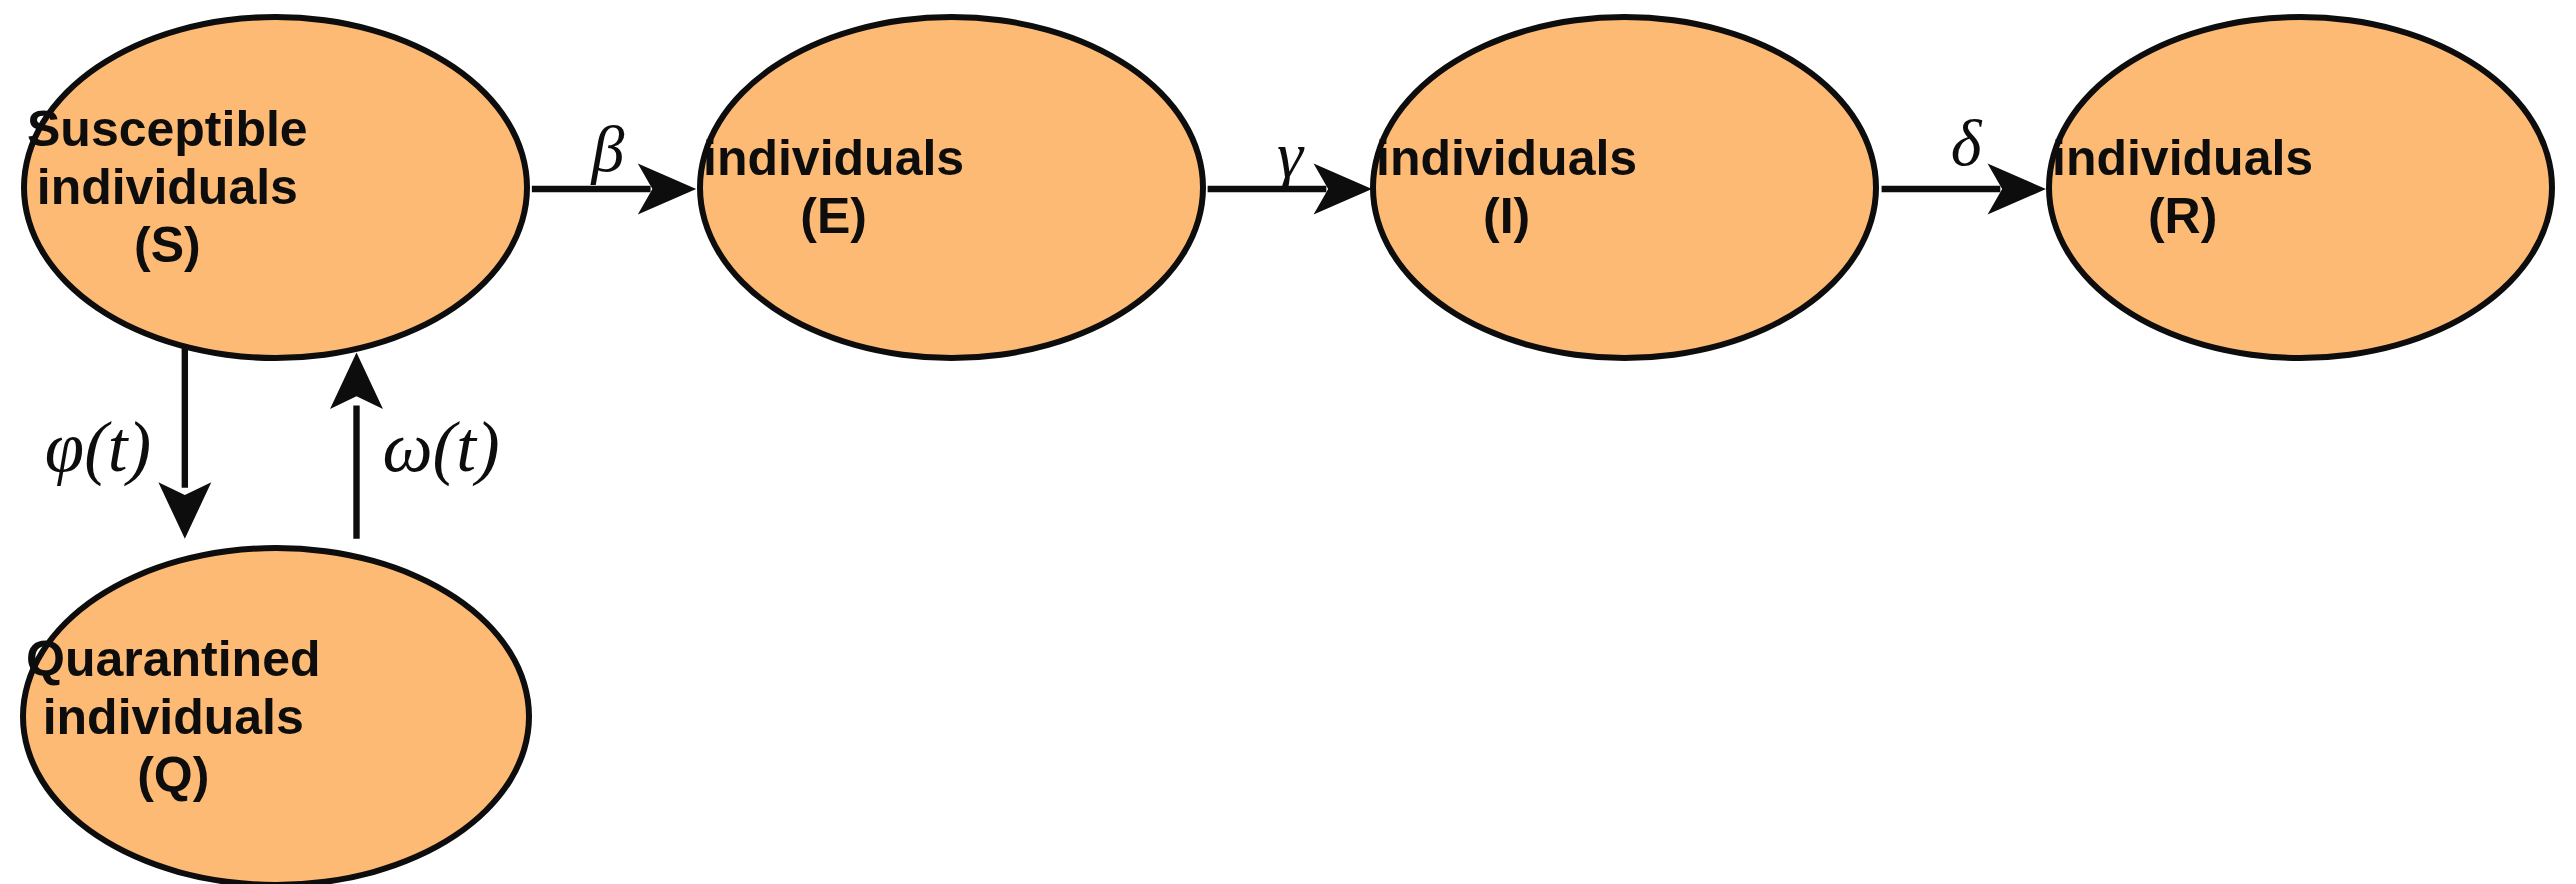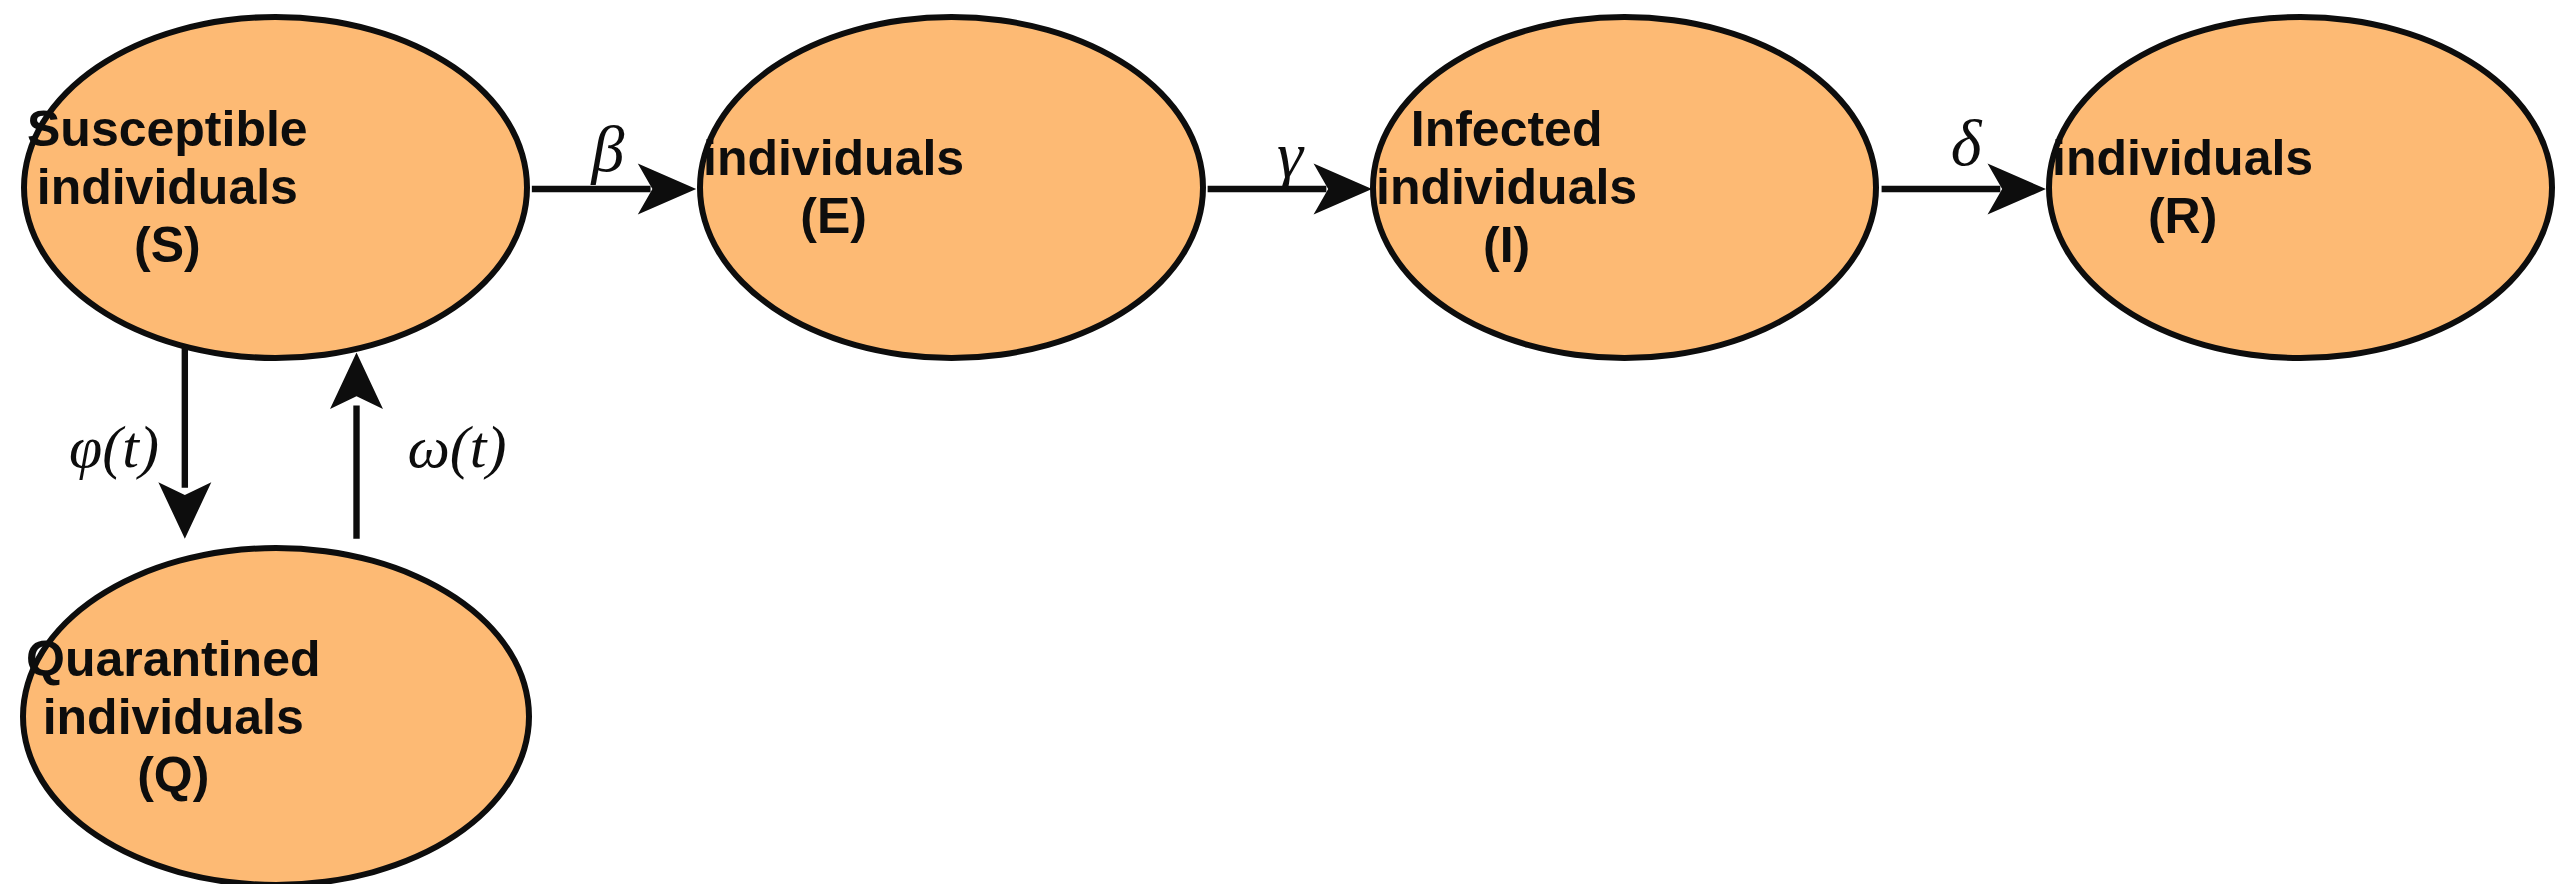--- a/index.html
+++ b/index.html
@@ -58,21 +58,21 @@
   .edge-label {
     position: absolute;
     transform: translate(-50%, -50%);
     font-family: "Liberation Serif", serif;
     font-style: italic;
     color: #0d0d0d;
     white-space: nowrap;
     line-height: 1;
   }
   .greek-big { font-size: 66px; }
-  .greek-med { font-size: 60px; margin-left: 16px; }
+  .greek-med { font-size: 71px; }
 
   .lbl-beta  { left: 608px;  top: 149px; }
   .lbl-gamma { left: 1290px; top: 155px; }
   .lbl-delta { left: 1966px; top: 143px; }
   .lbl-phi   { left: 98px;  top: 447px; }
   .lbl-omega { left: 441px;  top: 447px; }
 </style>
 </head>
 <body>
 
@@ -88,21 +88,20 @@
 
   <div class="node node-e">
     <div class="node-label">
       <span>individuals</span>
       <span>(E)</span>
     </div>
   </div>
 
   <div class="node node-i">
     <div class="node-label">
-      <span>Infected</span>
       <span>individuals</span>
       <span>(I)</span>
     </div>
   </div>
 
   <div class="node node-r">
     <div class="node-label">
       <span>individuals</span>
       <span>(R)</span>
     </div>

